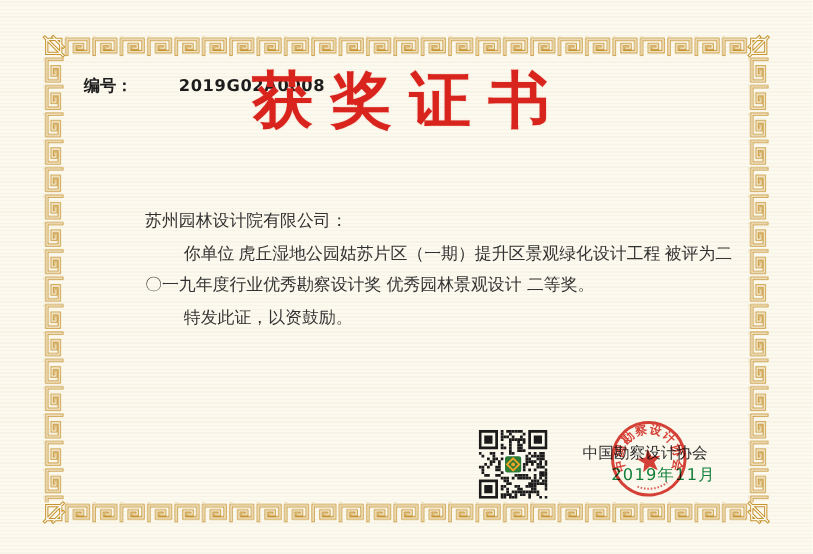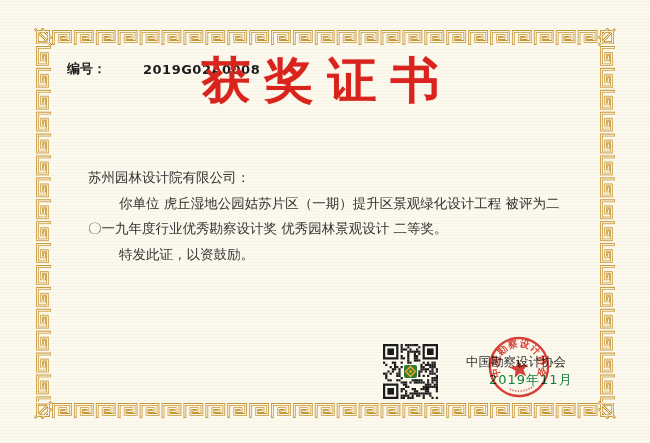--- a/index.html
+++ b/index.html
@@ -30,23 +30,23 @@
   }
   .cert-number .num{letter-spacing:.5px;margin-left:2px;}
   .cert-title{
     left:0;right:0;top:52px;text-align:center;padding-left:5px;
     font-family:"DejaVu Serif", serif;
     font-size:49px;line-height:56px;font-weight:900;
     letter-spacing:14px;color:var(--title-red,#d8241c);
     text-shadow:0 0 1px rgba(216,36,28,.4);
     white-space:nowrap;
   }
-  .body-line{white-space:nowrap;font-size:13.5px;line-height:18px;color:var(--body-text,#323232);}
+  .body-line{white-space:nowrap;font-size:13.5px;line-height:18px;color:var(--body-text,#323232);margin-left:28px;}
   .l-recipient{left:88px;top:168px;}
-  .l-b1{left:119px;top:194px;}
+  .l-b1{left:119px;top:194px;font-family:Liberation Serif, serif;}
   .l-b2{left:88px;top:219px;}
   .l-b3{left:119px;top:245px;text-align:center;}
   .issuer{left:466px;top:354px;font-size:12.5px;white-space:nowrap;color:#2f2f2f;}
   .issue-date{left:489px;top:371px;font-size:13px;letter-spacing:1px;white-space:nowrap;color:#15803d;}
   .qr-box{left:383px;top:344px;}
   .seal-box{left:487px;top:335px;mix-blend-mode:multiply;opacity:.88;}
   .seal-ring{stroke:var(--seal-red,#d4281f);stroke-width:2.4;fill:none;}
   .seal-text{fill:var(--seal-red,#d4281f);font-size:9.5px;font-weight:bold;letter-spacing:1px;font-family:"DejaVu Sans",sans-serif;}
   .seal-star{fill:var(--seal-red,#d4281f);}
   .seal-micro{stroke:var(--seal-red,#d4281f);stroke-width:1.6;fill:none;stroke-dasharray:1.2 1.5;opacity:.85;}

